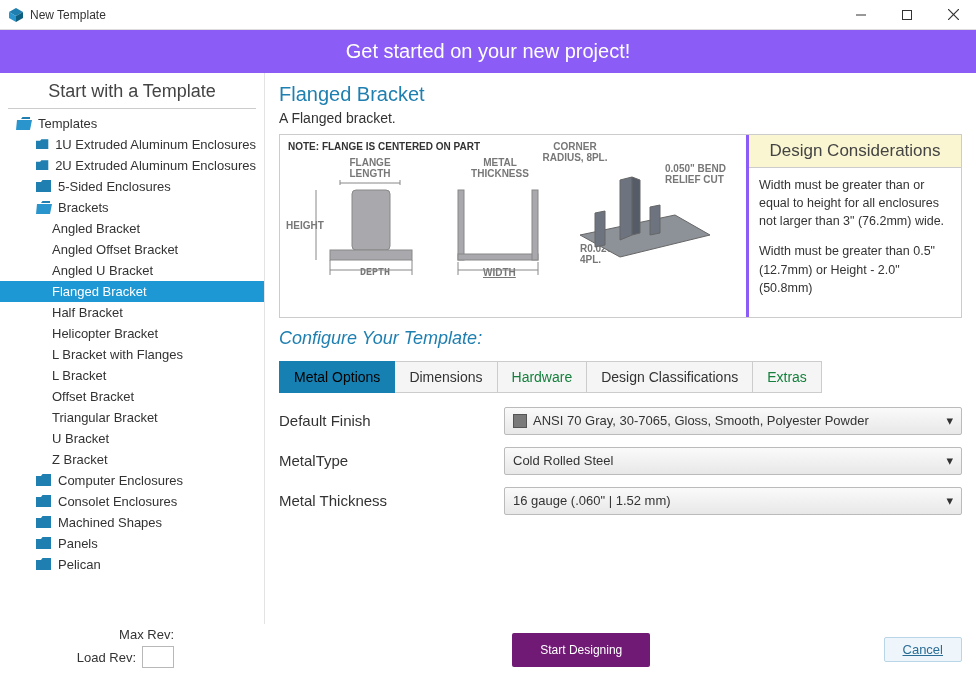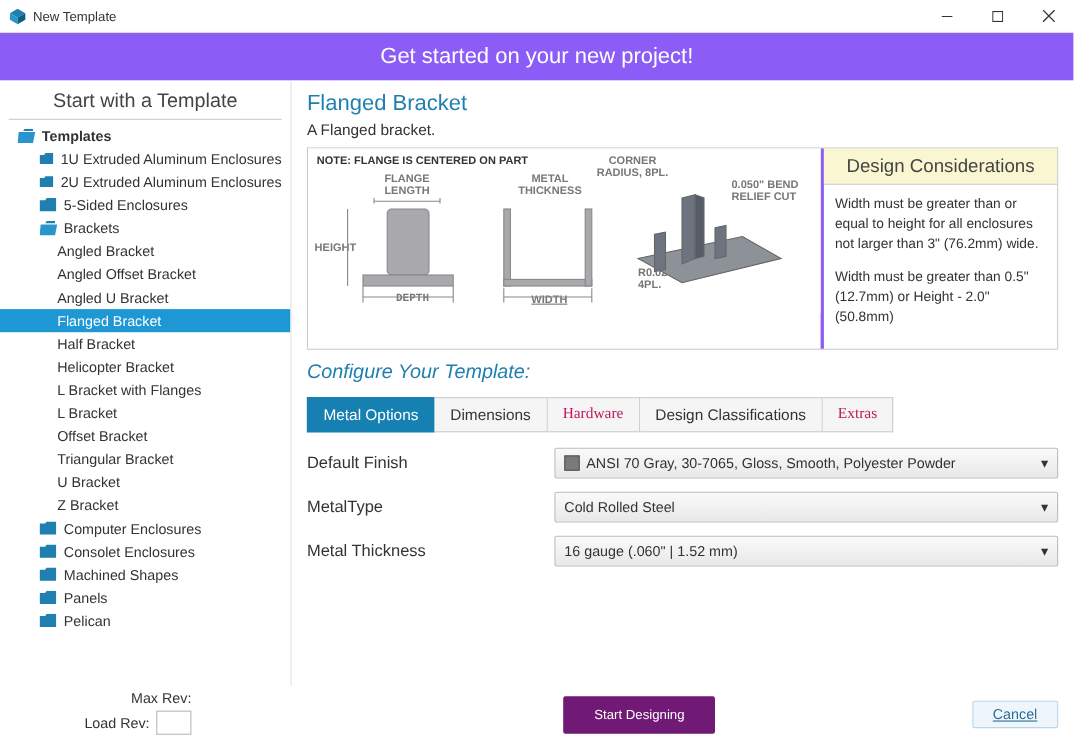--- a/index.html
+++ b/index.html
@@ -7,40 +7,40 @@
 .titlebar { display: flex; align-items: center; height: 30px; padding: 0 0 0 8px; border-bottom: 1px solid #ddd; }
 .titlebar .ico { width: 16px; height: 16px; margin-right: 6px; }
 .titlebar .title { flex: 1; font-size: 12px; }
 .titlebar .wbtn { width: 46px; height: 30px; display: flex; align-items: center; justify-content: center; }
 .banner { background: #8b5cf6; color: #fff; text-align: center; font-size: 20px; padding: 10px 0; }
 .main { flex: 1; display: flex; overflow: hidden; }
 .sidebar { width: 265px; border-right: 1px solid #e3e3e3; display: flex; flex-direction: column; }
 .sidebar-title { text-align: center; font-size: 18px; color: #444; padding: 8px 0 6px; border-bottom: 1px solid #ccc; margin: 0 8px; }
 .tree { flex: 1; overflow-y: auto; padding: 4px 0; }
 .tree-item { display: flex; align-items: center; padding: 3px 8px 3px 16px; cursor: pointer; white-space: nowrap; }
-.tree-item.d1 { padding-left: 16px; font-weight: bold; }
+.tree-item.d1 { padding-left: 16px; }
 .tree-item.d2 { padding-left: 36px; }
 .tree-item.d3 { padding-left: 52px; }
 .tree-item.selected { background: #1e98d4; color: #fff; }
 .folder-ico { width: 16px; height: 13px; margin-right: 6px; }
 .content { flex: 1; padding: 10px 14px 0 14px; overflow-y: auto; position: relative; }
 .part-title { color: #1e7fb0; font-size: 20px; margin-bottom: 4px; }
 .part-desc { font-size: 14px; margin-bottom: 8px; }
 .diagram-row { display: flex; border: 1px solid #ccc; margin-bottom: 10px; }
 .diagram { flex: 1; position: relative; background: #fff; height: 150px; }
 .dc-panel { width: 215px; border-left: 3px solid #8b5cf6; }
 .dc-title { background: #faf6d2; text-align: center; font-size: 17px; color: #444; padding: 6px 4px; border-bottom: 1px solid #ccc; }
 .dc-body { padding: 8px 10px; font-size: 12.5px; line-height: 1.45; }
 .dc-body p { margin-bottom: 12px; }
 .section-title { color: #1e7fb0; font-size: 18px; margin: 8px 0 12px; font-style: italic; }
 .tabs { display: flex; gap: 0; margin-bottom: 14px; }
 .tab { padding: 7px 14px; border: 1px solid #ccc; background: #f5f5f5; cursor: pointer; font-size: 14px; }
 .tab + .tab { border-left: none; }
-.tab.active { background: #1680b2; color: #ffffff; border-color: #1680b2; text-align: center; }
-.tab.disabled { color: #be185d; font-family: Liberation Serif, serif; }
+.tab.active { background: #1680b2; color: #000000; border-color: #1680b2; text-align: center; }
+.tab.disabled { color: #15803d; }
 .form-row { display: flex; align-items: center; margin-bottom: 12px; }
 .form-label { width: 225px; font-size: 15px; }
 .select { flex: 1; height: 28px; border: 1px solid #bbb; background: linear-gradient(#fafafa,#e8e8e8); display: flex; align-items: center; padding: 0 8px; position: relative; border-radius: 2px; }
 .select .swatch { width: 14px; height: 14px; background: #7a7a7a; border: 1px solid #555; margin-right: 6px; }
 .select .chev { position: absolute; right: 8px; }
 .footer { height: 55px; display: flex; align-items: center; padding: 8px 14px 12px 14px; }
 .rev-area { width: 265px; font-size: 13px; }
 .rev-row { display: flex; align-items: center; justify-content: flex-end; gap: 6px; padding-right: 105px; margin-bottom: 4px; }
 .rev-input { width: 32px; height: 22px; border: 1px solid #b8b8b8; }
 .start-btn { background: #701a75; color: #fff; border: none; padding: 10px 28px; font-size: 12px; border-radius: 2px; cursor: pointer; margin: 0 auto; }

